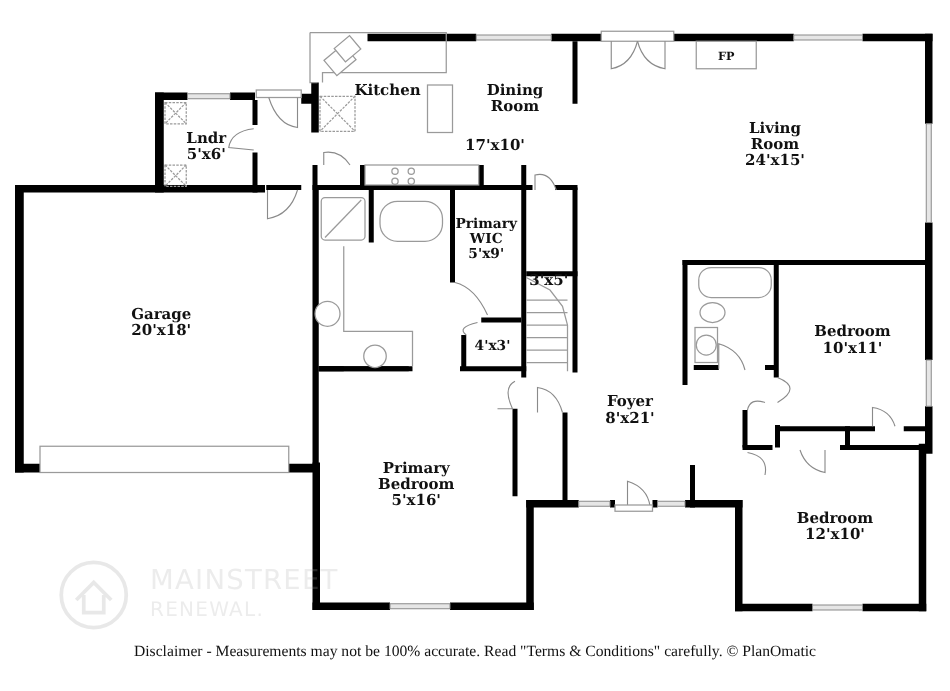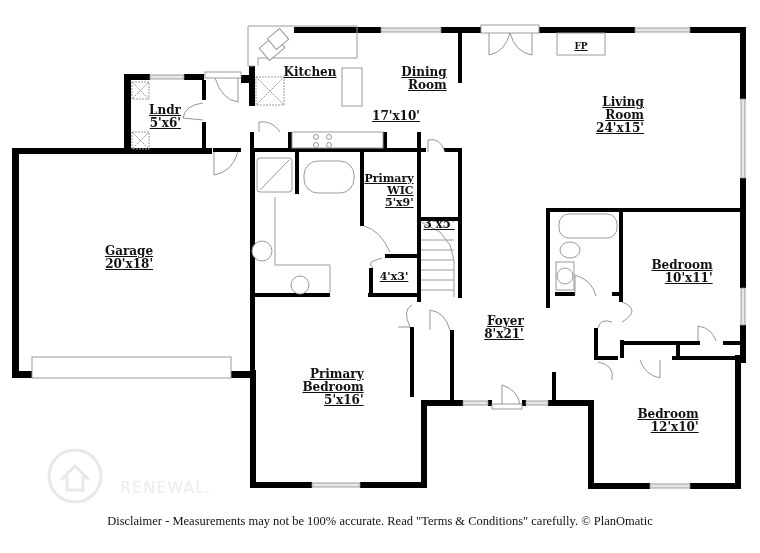--- a/index.html
+++ b/index.html
@@ -3,21 +3,21 @@
 <meta charset="utf-8">
 <style>
   html, body { margin: 0; padding: 0; background: #ffffff; }
   body { width: 760px; height: 553px; position: relative; overflow: hidden; font-family: "DejaVu Serif", "Liberation Serif", serif; }
   #plan { position: absolute; left: 0; top: 0; width: 760px; height: 553px; }
   .wall { fill: #000; }
   .thin { fill: none; stroke: #9a9a9a; stroke-width: 1; }
   .win { fill: #e6e6e6; stroke: #8a8a8a; stroke-width: 0.8; }
   .door { fill: none; stroke: #8a8a8a; stroke-width: 0.9; }
   .fix { fill: #fff; stroke: #9a9a9a; stroke-width: 1; }
-  .lbl { position: absolute; text-align: right; font-family: "DejaVu Serif", "Liberation Serif", serif; font-weight: bold; color: #111; font-size: 12px; line-height: 13px; white-space: nowrap; transform: translateX(-50%); text-decoration: underline; }
+  .lbl { position: absolute; text-align: center; font-family: "DejaVu Serif", "Liberation Serif", serif; font-weight: bold; color: #111; font-size: 12px; line-height: 13px; white-space: nowrap; transform: translateX(-50%); }
   .lbl span { display: block; }
   .small { font-size: 11px; line-height: 12px; }
   .fp { font-size: 9px; }
   #disclaimer { position: absolute; left: 0; width: 760px; top: 514px; text-align: center; font-family: "Liberation Serif", "DejaVu Serif", serif; font-size: 12.5px; color: #111; }
   #watermark { position: absolute; left: 45px; top: 446px; width: 260px; height: 60px; opacity: 0.22; }
   #wm-text1 { position: absolute; left: 75px; top: 6px; font-family: "DejaVu Sans", "Liberation Sans", sans-serif; font-size: 22px; color: #aaa; letter-spacing: 1px; }
   #wm-text2 { position: absolute; left: 75px; top: 32px; font-family: "DejaVu Sans", "Liberation Sans", sans-serif; font-size: 16px; color: #aaa; letter-spacing: 1px; }
 </style>
 </head>
 <body>
@@ -181,21 +181,21 @@
     <rect class="thin" x="556" y="262" width="18" height="28"></rect>
     <circle class="fix" cx="565" cy="276" r="8"></circle>
 
     <rect class="fix" x="557" y="33" width="48" height="22"></rect>
   </g>
 </svg>
 
 <div class="lbl" style="left:310px; top:66px;">
     <span>Kitchen</span>
   </div>
-<div class="lbl" style="left:424px; top:66px;">
+<div class="lbl" style="left:412px; top:66px;">
   <span>Dining</span>
   <span>Room</span>
 </div>
 <div class="lbl" style="left:368px; top:110px;margin-left:28px;">
     <span>17'x10'</span>
   </div>
 <div class="lbl" style="left:620px; top:96px;">
   <span>Living</span>
   <span>Room</span>
   <span>24'x15'</span>
@@ -238,16 +238,17 @@
 <div class="lbl" style="left:668px; top:408px;">
   <span>Bedroom</span>
   <span>12'x10'</span>
 </div>
 
 <div id="watermark">
   <svg width="60" height="60" viewBox="0 0 60 60">
     <circle cx="30" cy="30" r="26" fill="none" stroke="#999" stroke-width="3"></circle>
     <path d="M16 34 L30 20 L44 34 M22 30 L22 44 L38 44 L38 30" fill="none" stroke="#999" stroke-width="3"></path>
   </svg>
+  <div id="wm-text1">MAINSTREET</div>
   <div id="wm-text2">RENEWAL.</div>
 </div>
 
 <div id="disclaimer">Disclaimer - Measurements may not be 100% accurate. Read "Terms &amp; Conditions" carefully. © PlanOmatic</div>
 
 </body></html>

